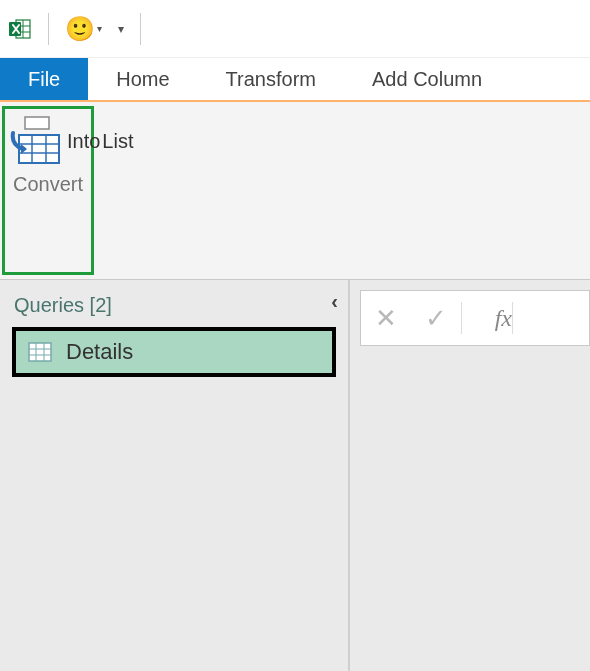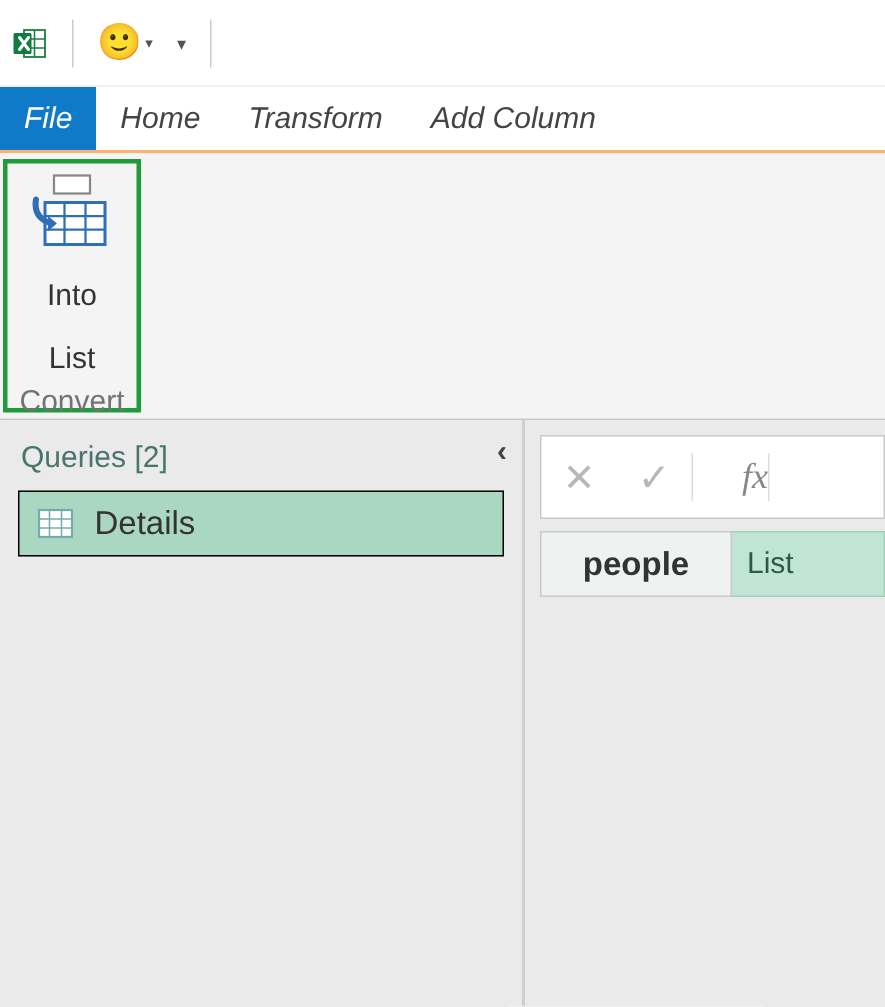--- a/index.html
+++ b/index.html
@@ -39,27 +39,26 @@
       margin-left: 2px;
     }
     .ribbon-tabs {
       display: flex;
       align-items: stretch;
       height: 44px;
       border-bottom: 2px solid #ffb26b;
       background: #fff;
     }
     .tab {
-      padding: 0 16px;
+      padding: 0 28px;
       display: flex;
       align-items: center;
       font-size: 20px;
       color: #444;
       cursor: pointer;
-      font-style: italic;
     }
     .tab.active {
       background: #0f7ac7;
       color: #fff;
     }
     .ribbon-body {
       display: flex;
       height: 178px;
       background: #f4f4f4;
       border-bottom: 1px solid #c9c9c9;
@@ -71,24 +70,24 @@
       justify-content: flex-start;
       padding: 6px 4px 4px 4px;
     }
     .ribbon-group.highlight {
       border: 3px solid #1e9b3b;
       margin: 4px 2px;
       padding-top: 4px;
     }
     .into-table-btn {
       display: flex;
-      flex-direction: column;
+      flex-direction: row;
       align-items: center;
       width: 78px;
-      gap: 18px;
+      gap: 2px;
       cursor: pointer;
       padding-top: 2px;
     }
     .into-table-icon {
       width: 56px; height: 52px;
       display: flex; align-items: center; justify-content: center;
     }
     .ribbon-label {
       font-size: 20px;
       color: #333;
@@ -131,21 +130,21 @@
     .query-item {
       display: flex;
       align-items: center;
       gap: 14px;
       background: #a9d7c1;
       margin: 4px 12px;
       padding: 8px 12px;
       font-size: 22px;
       color: #333;
       cursor: pointer;
-      border: 1px solid #000000;
+      border: 4px solid #000000;
     }
     .table-icon {
       width: 24px; height: 20px;
       display: inline-flex;
     }
     .vpane-sep {
       width: 2px;
       background: #cfcfcf;
     }
     .data-pane {
@@ -301,18 +300,14 @@
       <div class="fb-btn">
         <span>✓</span>
       </div>
       <div class="fb-sep"></div>
       <div class="fb-btn fx">
         <span>fx</span>
       </div>
       <div class="fb-sep"></div>
     </div>
 
-    <div class="record-row">
-      <div class="record-key">people</div>
-      <div class="record-val">List</div>
-    </div>
   </div>
 </div>
 
 </body></html>

